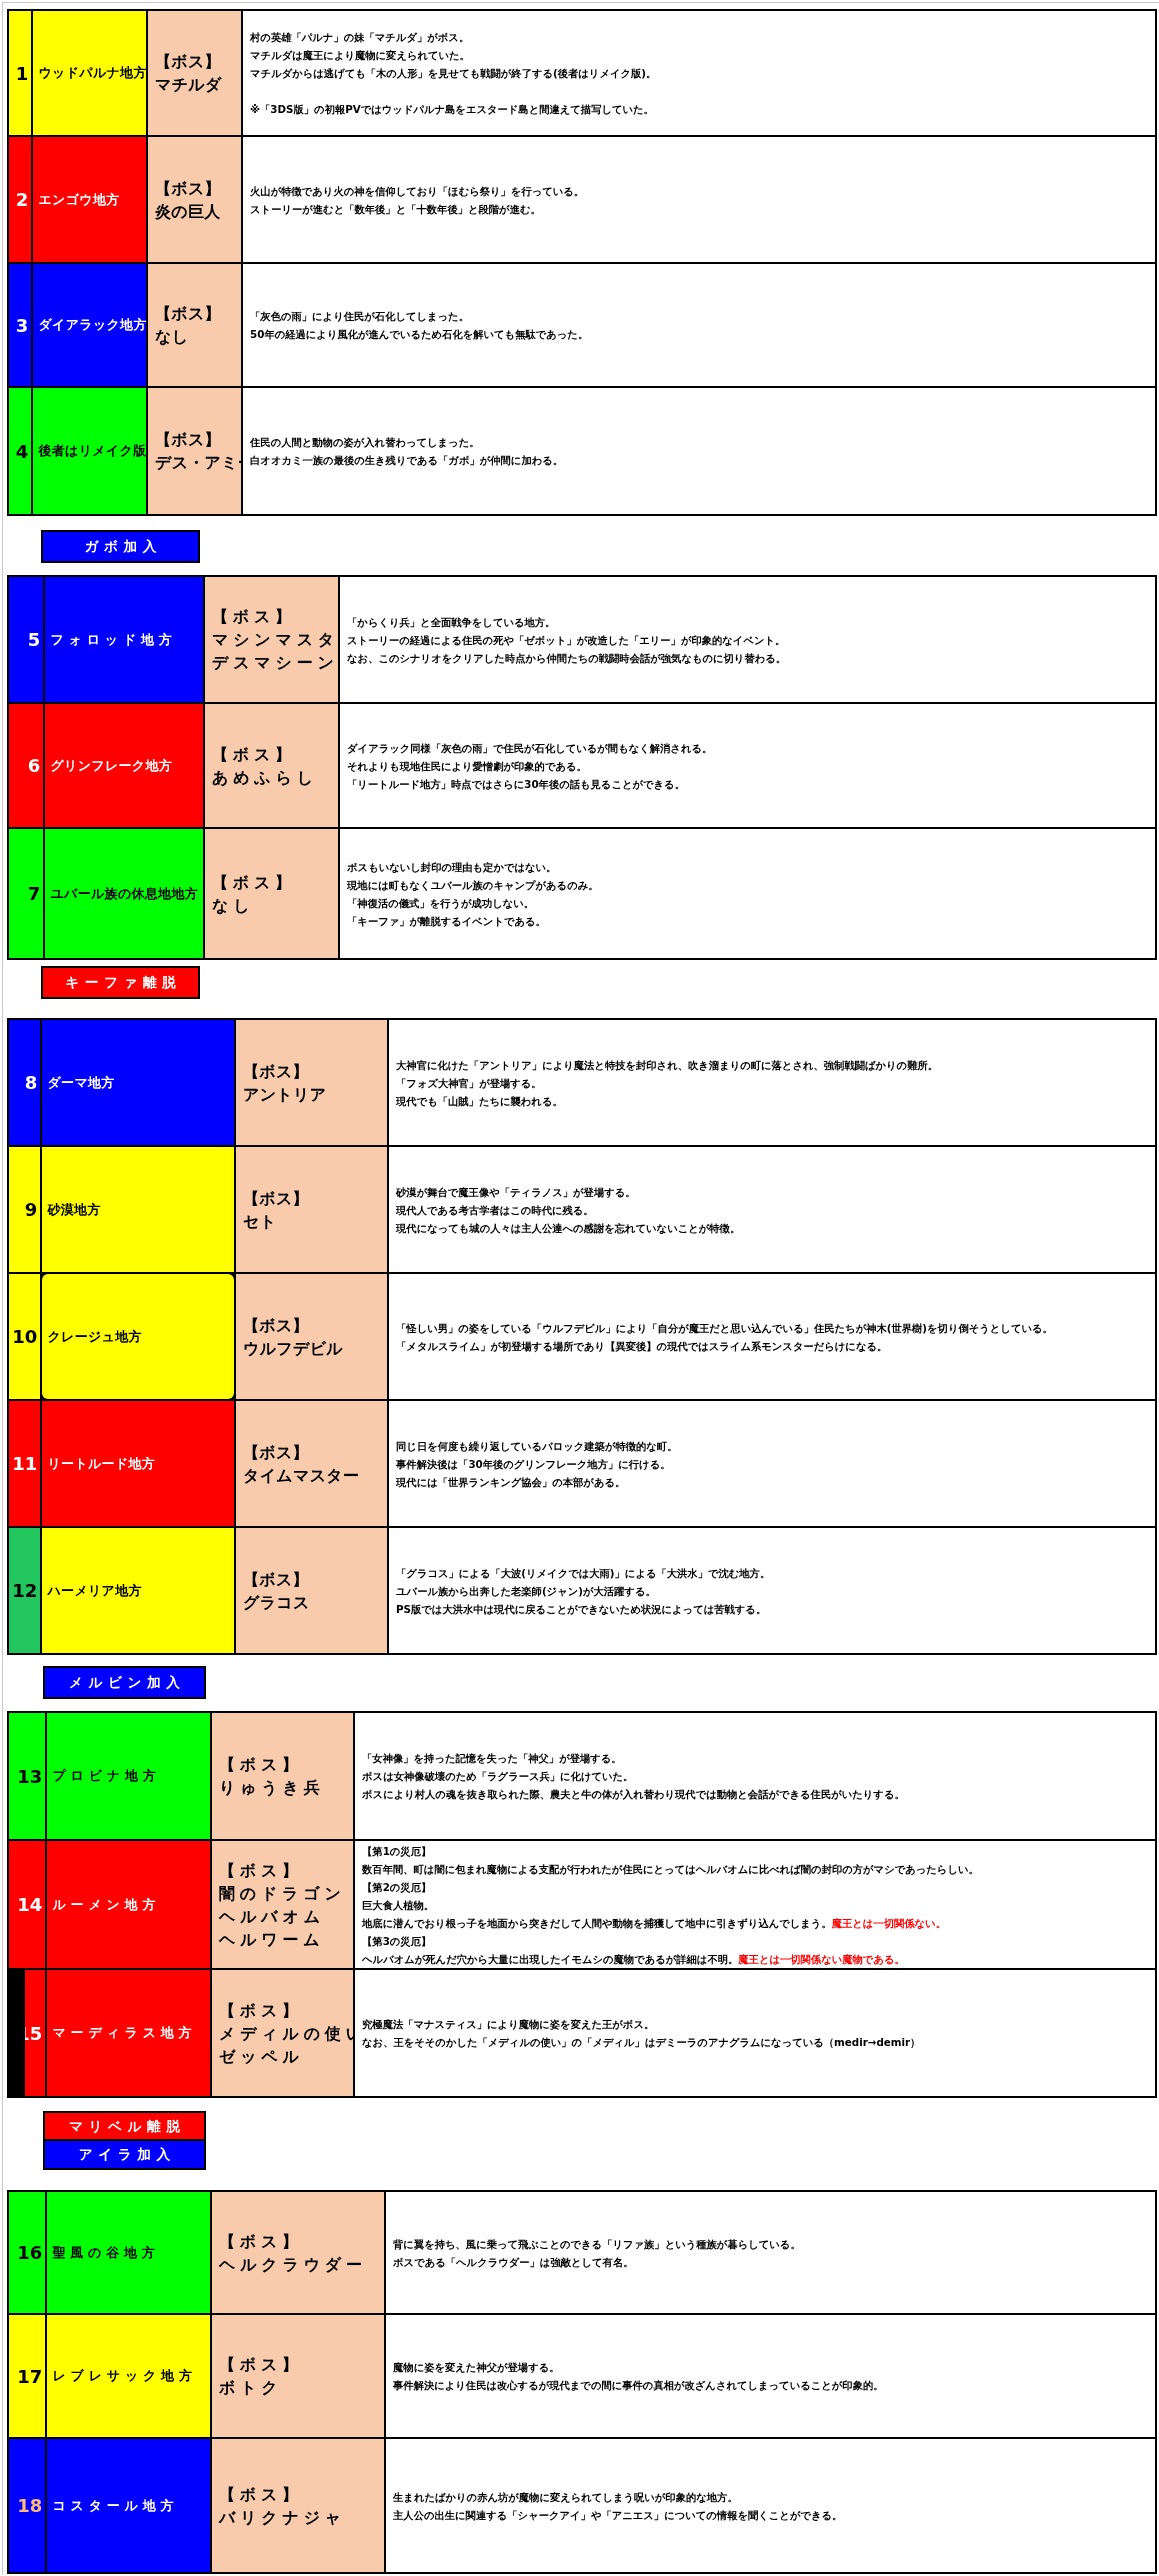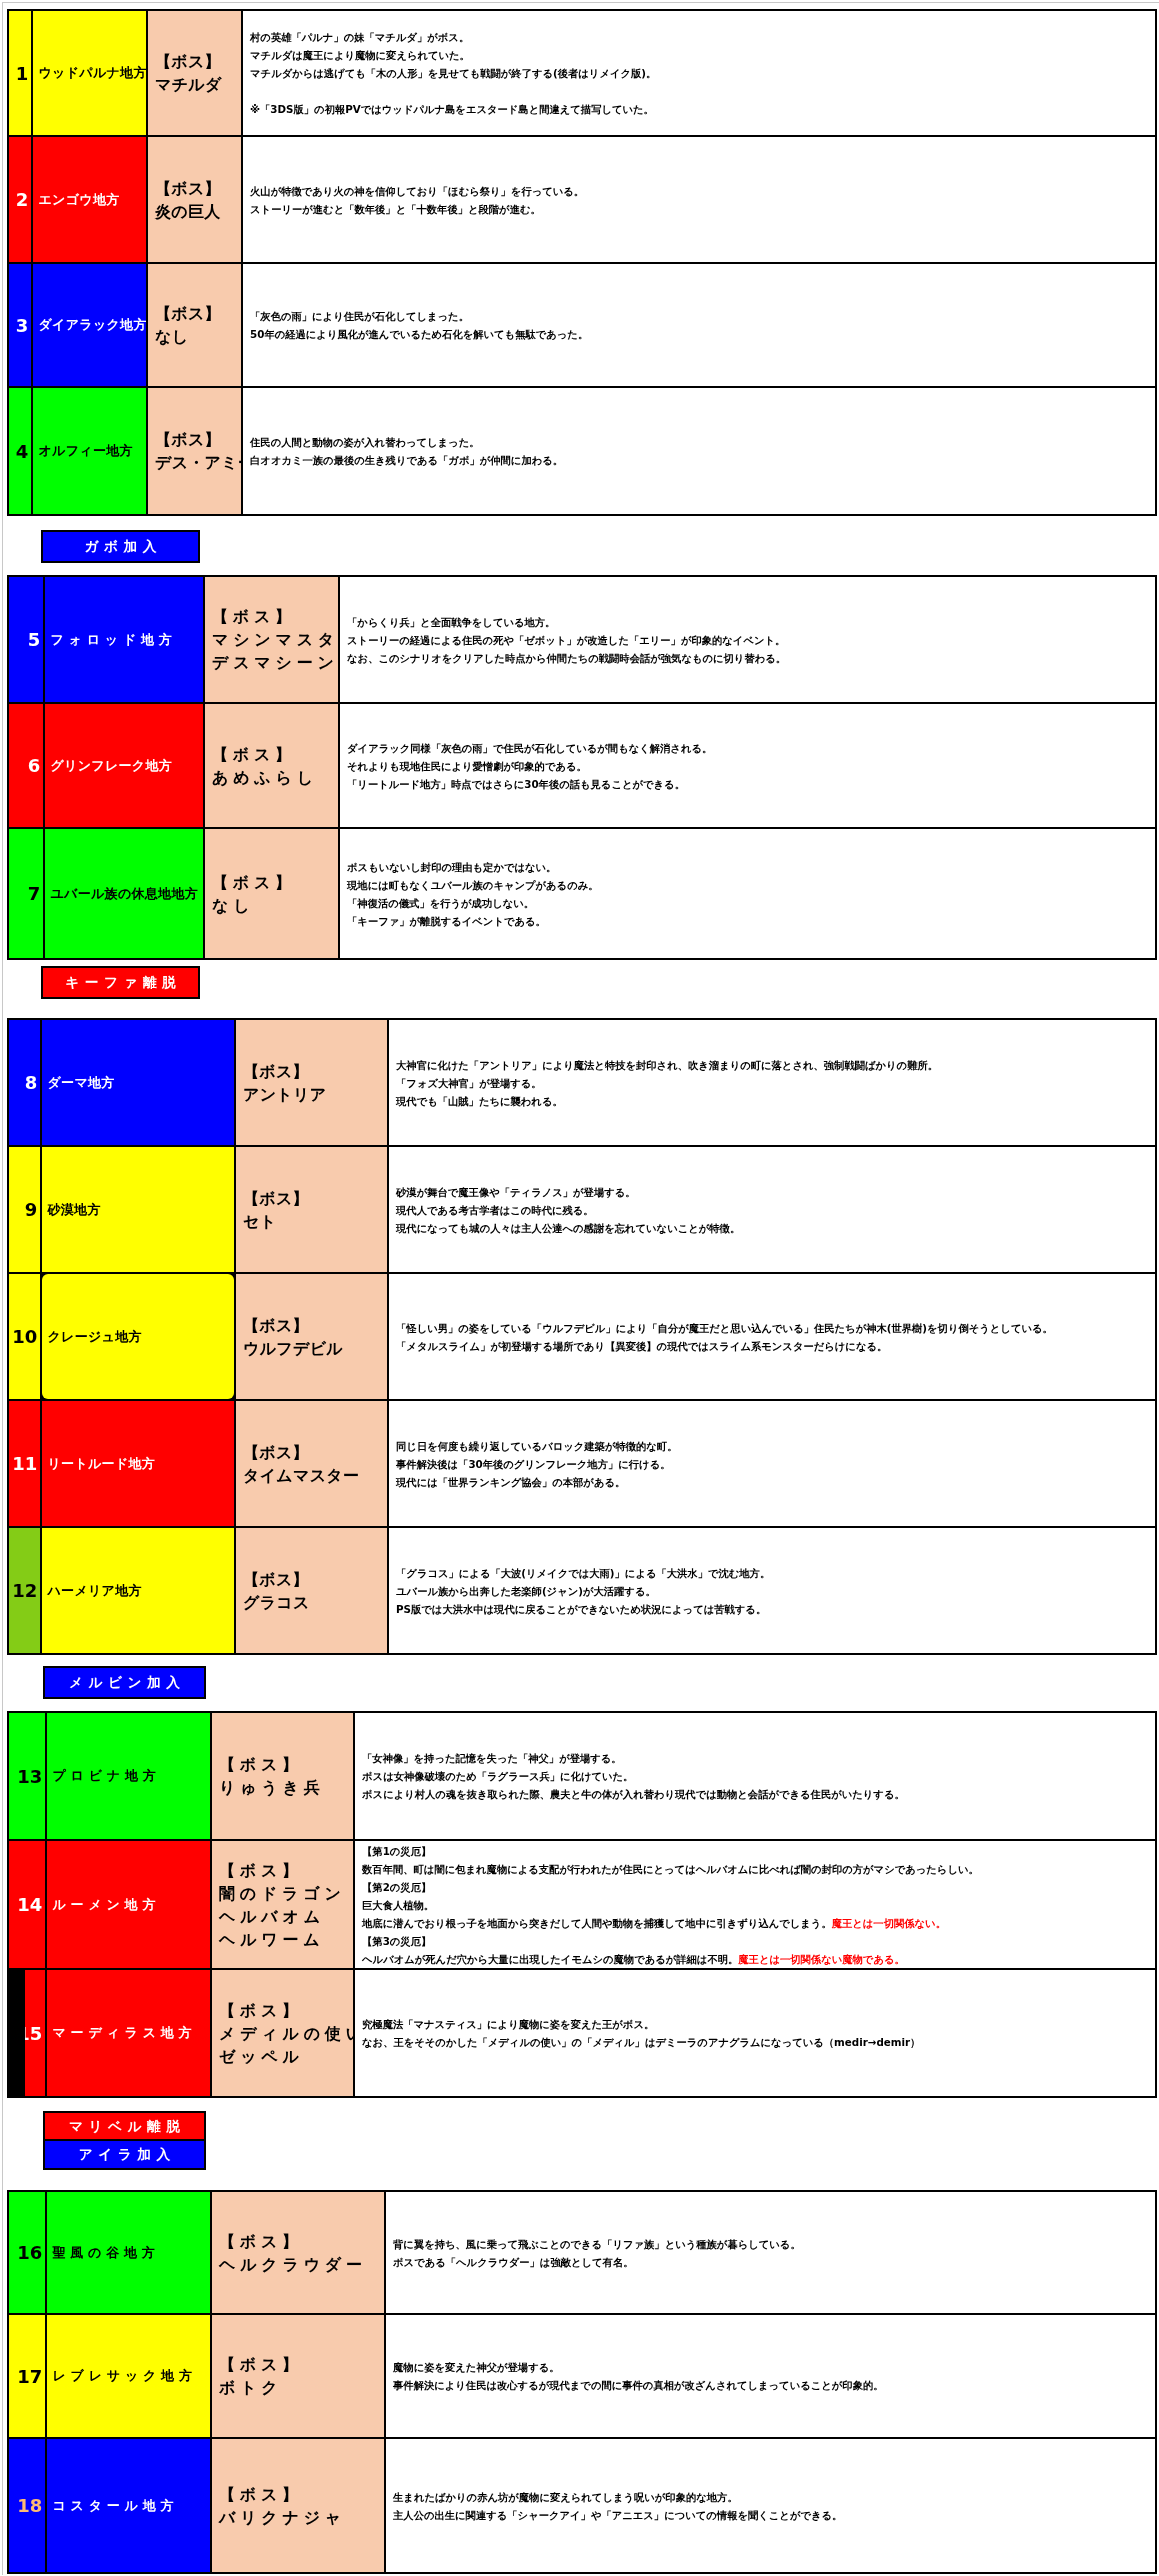--- a/index.html
+++ b/index.html
@@ -89,21 +89,21 @@
         <div style="letter-spacing: 0.3px; white-space: nowrap;">なし</div>
       </div>
       <div class="cell desccell">
         <div class="descline"><span>「灰色の雨」により住民が石化してしまった。</span></div>
         <div class="descline"><span>50年の経過により風化が進んでいるため石化を解いても無駄であった。</span></div>
       </div>
       <div class="cell numcell" style="background: rgb(0, 255, 0); color: rgb(0, 0, 0);">
         <span>4</span>
       </div>
       <div class="cell regioncell" style="background: rgb(0, 255, 0); color: rgb(0, 0, 0);">
-        <div style="letter-spacing: 0.3px; white-space: nowrap;">オルフィー地方</div>
+        <div style="letter-spacing: 0.3px; white-space: nowrap;">後者はリメイク版</div>
       </div>
       <div class="cell bosscell" style="background: rgb(248, 203, 173);">
         <div style="letter-spacing: 0.3px; white-space: nowrap;">【ボス】</div>
         <div style="letter-spacing: 0.3px; white-space: nowrap;">デス・アミーゴ</div>
       </div>
       <div class="cell desccell">
         <div class="descline"><span>住民の人間と動物の姿が入れ替わってしまった。</span></div>
         <div class="descline"><span>白オオカミ一族の最後の生き残りである「ガボ」が仲間に加わる。</span></div>
       </div>
     </div>
@@ -215,21 +215,21 @@
       </div>
       <div class="cell bosscell" style="background: rgb(248, 203, 173);">
         <div style="letter-spacing: 0.3px; white-space: nowrap;">【ボス】</div>
         <div style="letter-spacing: 0.3px; white-space: nowrap;">タイムマスター</div>
       </div>
       <div class="cell desccell">
         <div class="descline"><span>同じ日を何度も繰り返しているバロック建築が特徴的な町。</span></div>
         <div class="descline"><span>事件解決後は「30年後のグリンフレーク地方」に行ける。</span></div>
         <div class="descline"><span>現代には「世界ランキング協会」の本部がある。</span></div>
       </div>
-      <div class="cell numcell" style="background: #84cc16; color: rgb(0, 0, 0);">
+      <div class="cell numcell" style="background: #22c55e; color: rgb(0, 0, 0);">
         <span>12</span>
       </div>
       <div class="cell regioncell" style="background: rgb(255, 255, 0); color: rgb(0, 0, 0);">
         <div style="letter-spacing: 0.3px; white-space: nowrap;">ハーメリア地方</div>
       </div>
       <div class="cell bosscell" style="background: rgb(248, 203, 173);">
         <div style="letter-spacing: 0.3px; white-space: nowrap;">【ボス】</div>
         <div style="letter-spacing: 0.3px; white-space: nowrap;">グラコス</div>
       </div>
       <div class="cell desccell">

